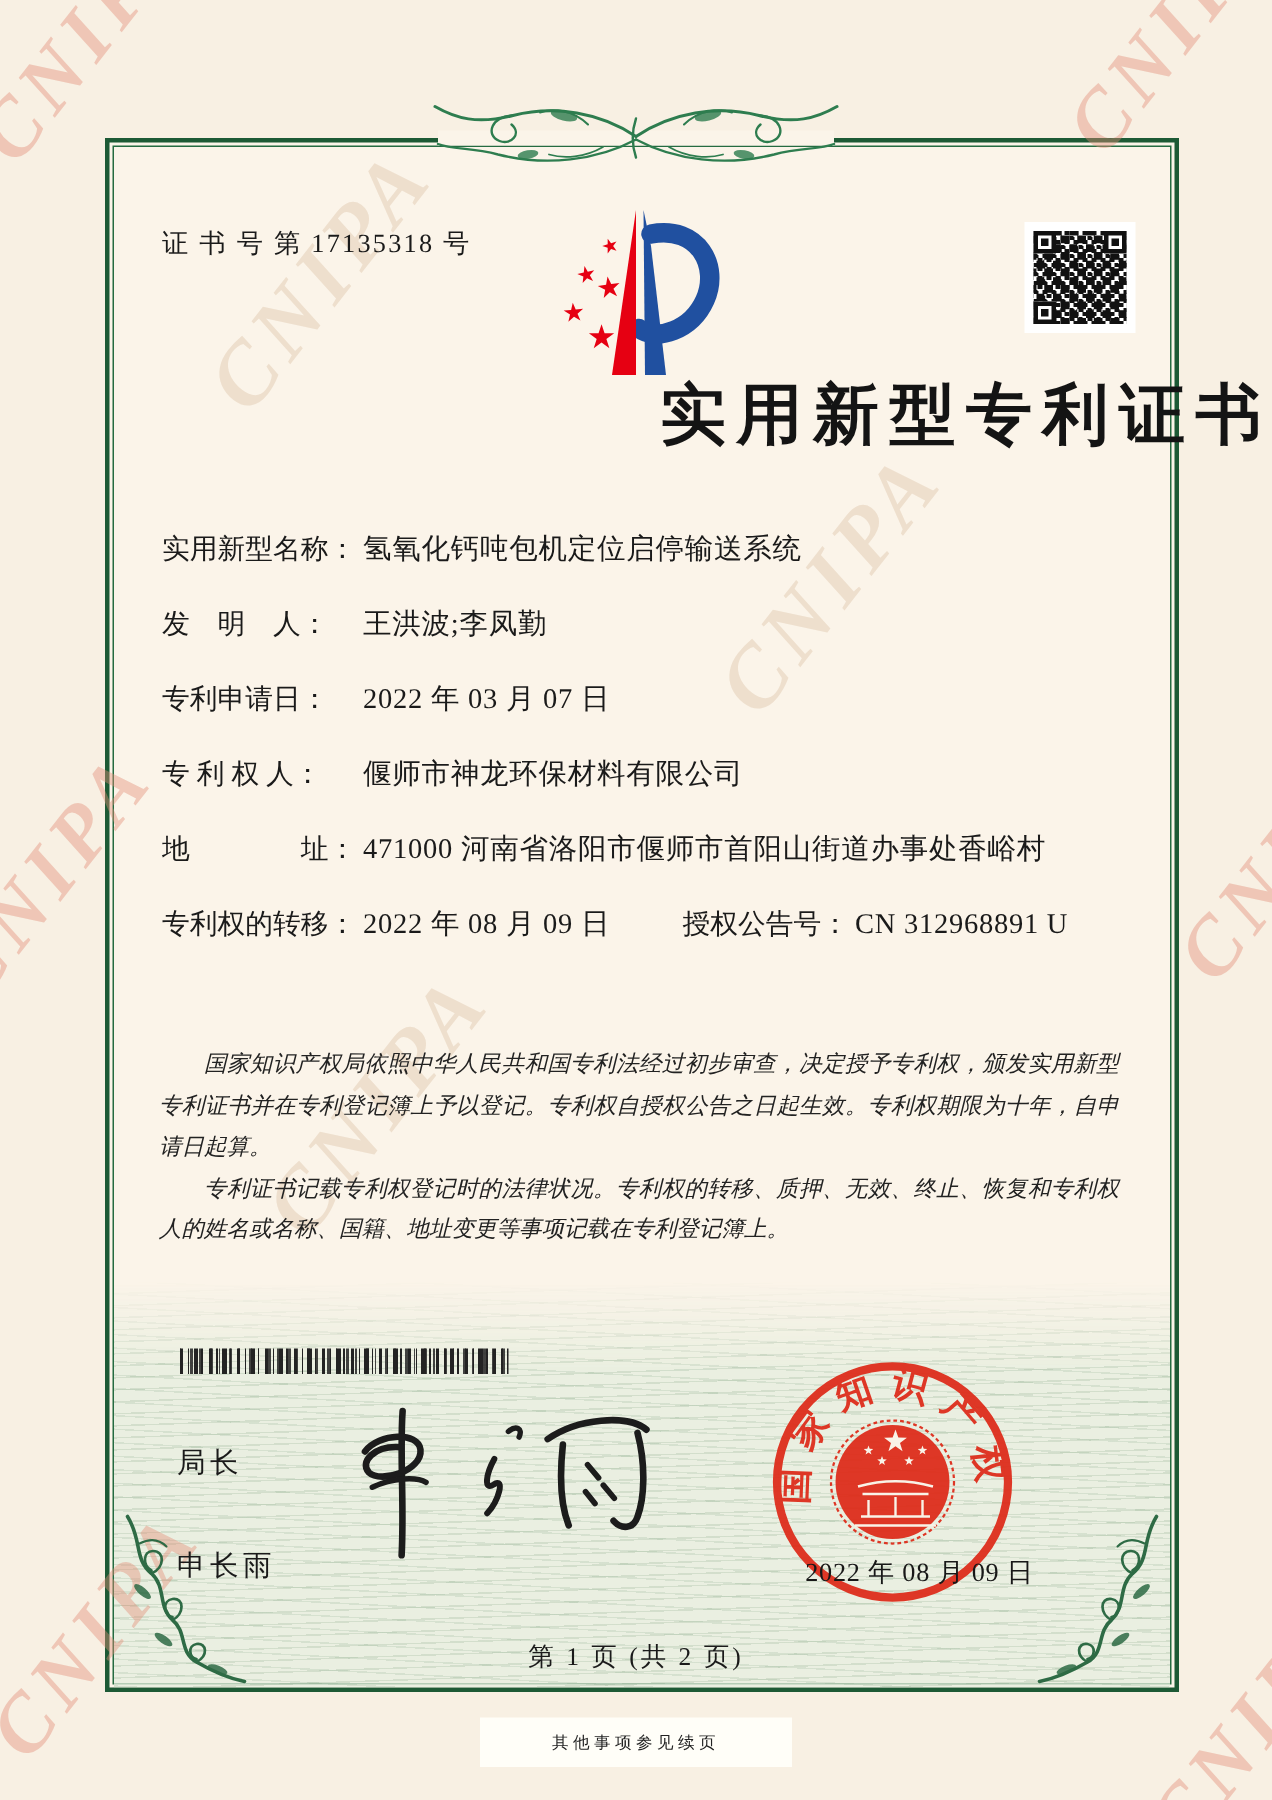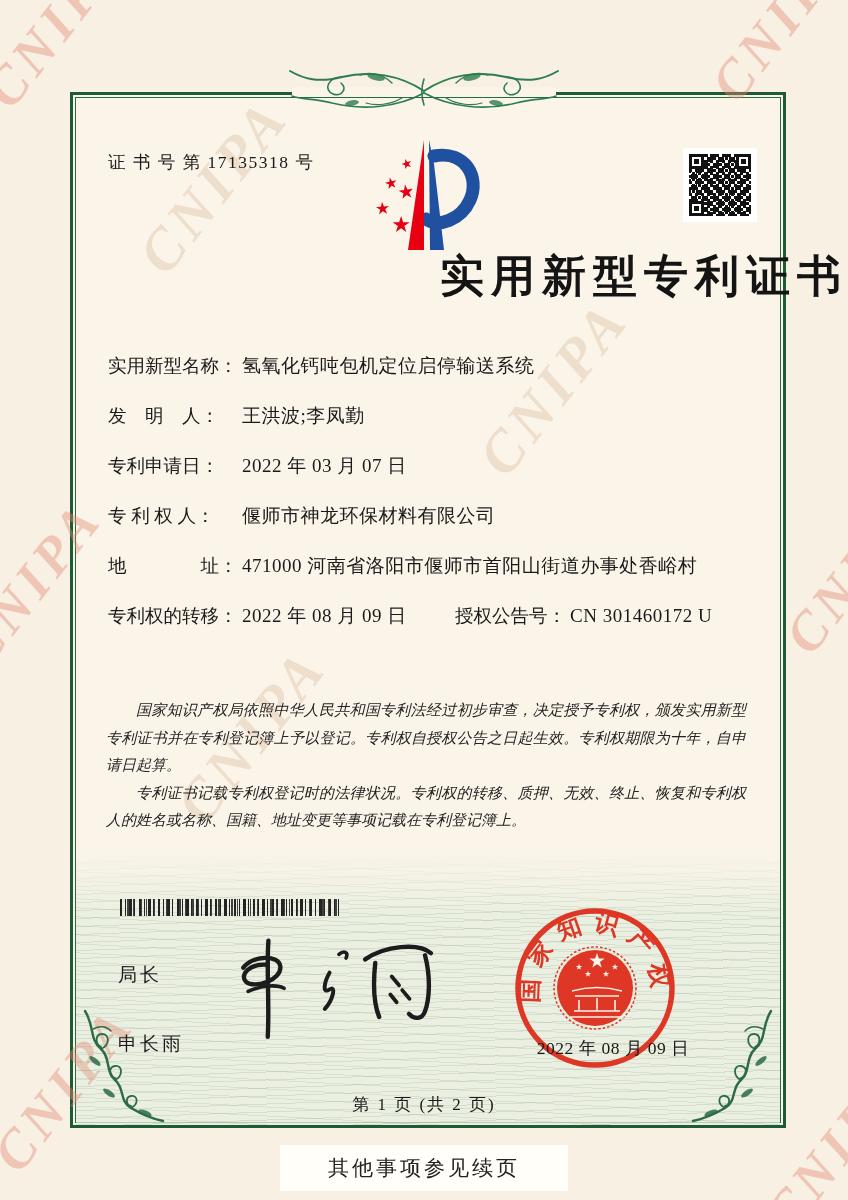--- a/index.html
+++ b/index.html
@@ -87,21 +87,21 @@
   
   .seal { position:absolute; left:512px; top:905px; z-index:4; opacity:0.93; }
   .seal-date {
     position:absolute; left:518px; top:1036px; width:190px; text-align:center;
     font-size:17.5px; letter-spacing:0.5px; color:#181818; z-index:5;
   }
   
   .pageinfo { position:absolute; left:0; right:0; top:1093px; text-align:center; font-size:17px; letter-spacing:2px; z-index:3; }
   .contbox {
     position:absolute; left:50%; top:1145px; transform:translateX(-50%);
-    background:#fffef8; padding:9px 48px; font-size:21px; letter-spacing:3px; z-index:3; color:#222;
+    background:#fffef8; padding:9px 48px; font-size:11px; letter-spacing:3px; z-index:3; color:#222;
   }
 </style>
 </head>
 <body>
 
 <div class="page">
 
   <div class="wm pink" style="left:-40px; top:-6px;">CNIPA</div>
   <div class="wm pink" style="left:686px; top:-12px;">CNIPA</div>
   <div class="wm pink" style="left:-64px; top:552px;">CNIPA</div>
@@ -215,21 +215,21 @@
     <div class="frow">
       <span class="flabel">专利申请日：</span><span class="fvalue">2022 年 03 月 07 日</span>
     </div>
     <div class="frow">
       <span class="flabel">专 利 权 人：</span><span class="fvalue">偃师市神龙环保材料有限公司</span>
     </div>
     <div class="frow">
       <span class="flabel">地　　　　址：</span><span class="fvalue">471000 河南省洛阳市偃师市首阳山街道办事处香峪村</span>
     </div>
     <div class="frow">
-      <span class="flabel">专利权的转移：</span><span class="fvalue w1">2022 年 08 月 09 日</span><span class="flabel" style="width:auto;margin-right:4px;text-align:center;">授权公告号：</span><span class="fvalue">CN 301460172 U</span>
+      <span class="flabel">专利权的转移：</span><span class="fvalue w1">2022 年 08 月 09 日</span><span class="flabel" style="width:auto;margin-right:4px;text-align:center;">授权公告号：</span><span class="fvalue">CN 312968891 U</span>
     </div>
   </div>
 
   <div class="paras">
     <p>国家知识产权局依照中华人民共和国专利法经过初步审查，决定授予专利权，颁发实用新型专利证书并在专利登记簿上予以登记。专利权自授权公告之日起生效。专利权期限为十年，自申请日起算。</p>
     <p>专利证书记载专利权登记时的法律状况。专利权的转移、质押、无效、终止、恢复和专利权人的姓名或名称、国籍、地址变更等事项记载在专利登记簿上。</p>
   </div>
 
   <div class="barcode"></div>
 

